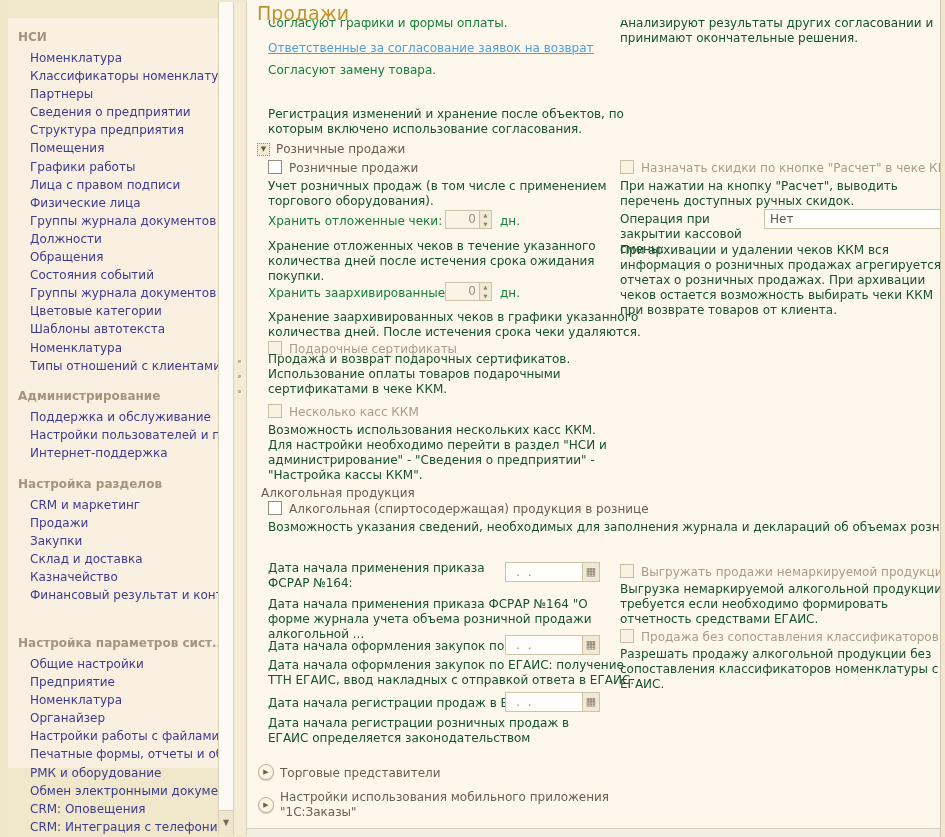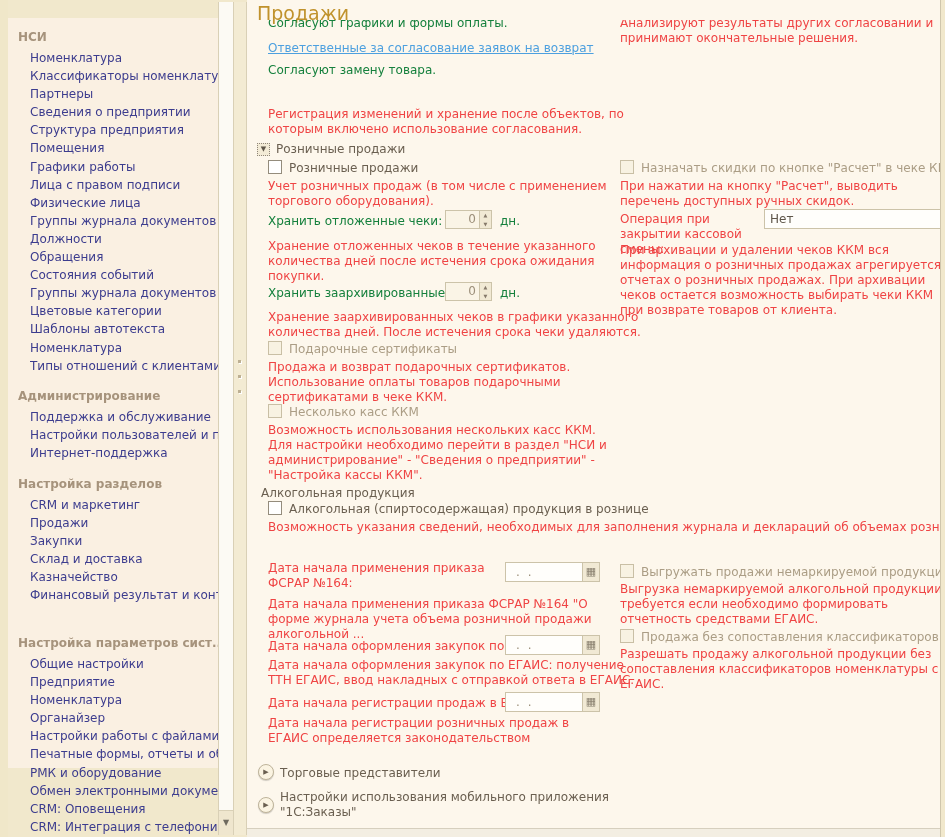--- a/index.html
+++ b/index.html
@@ -21,21 +21,21 @@
   
   #vscroll{left:218px;top:2px;width:16px;height:833px;background:#FCFAF4;border-left:1px solid #D9D0B6;border-right:1px solid #D9D0B6;box-sizing:border-box}
   #vscroll-btn{position:absolute;bottom:0;left:0;width:14px;height:24px;background:#EFE6CE;border-top:1px solid #D9D0B6;color:#6F6A5E;text-align:center;font-size:8px;line-height:24px;cursor:pointer}
   
   #splitter{left:234px;top:2px;width:13px;height:833px;background:#F3EBD3;border-right:1px solid #D9D0B6;box-sizing:border-box;cursor:col-resize}
   .grip{position:absolute;left:4px;width:3px;height:3px;background:#BDB093;box-shadow:1px 1px 0 #FFFFFF}
   
   #content{left:247px;top:0;width:693px;height:837px;background:#FDF7EC;overflow:hidden}
   #page-title{left:10px;top:2px;font-size:19px;color:#C0922C;white-space:nowrap}
   .t{line-height:15px}
-  .desc{color:#ef4444;line-height:15px}
+  .desc{color:#14532d;line-height:15px}
   .lbl{color:#15803d;white-space:nowrap}
   .cliptext{overflow:hidden}
   .clipinner{position:relative;top:-4px;display:block}
   .nowrap{white-space:nowrap}
   .link{color:#4DA0DF;text-decoration:underline;cursor:pointer;white-space:nowrap}
   .btn{height:22px;line-height:20px;padding:0 15px;background:#FBF3E0;border:1px solid #CFC39F;border-radius:4px;color:#BE9737;cursor:pointer;box-sizing:border-box;white-space:nowrap}
   .chk{display:inline-block;width:12px;height:12px;background:#FFFFFF;border:1px solid #948C7C;vertical-align:-2px;margin-right:7px;flex:none}
   .chk.off{background:#F8F2E2;border-color:#C9BFA5}
   .chk-row{white-space:nowrap;cursor:pointer}
   .lab-on{color:#6A5F50}
@@ -166,21 +166,21 @@
         <span class="spinbtn">▲</span>
         <span class="spinbtn">▼</span>
       </span>
   </div>
   <div class="abs lbl" style="left:253px;top:286px">дн.</div>
   <div class="abs desc" style="left:21px;top:310px;width:385px">Хранение заархивированных чеков в графики указанного количества дней. После истечения срока чеки удаляются.</div>
 
   <div class="abs chk-row" style="left:21px;top:341px">
     <span class="chk off"></span><span class="lab-off">Подарочные сертификаты</span>
   </div>
-  <div class="abs desc" style="left:21px;top:360px;width:330px">Продажа и возврат подарочных сертификатов. Использование оплаты товаров подарочными сертификатами в чеке ККМ.</div>
+  <div class="abs desc" style="left:21px;top:352px;width:330px">Продажа и возврат подарочных сертификатов. Использование оплаты товаров подарочными сертификатами в чеке ККМ.</div>
 
   <div class="abs chk-row" style="left:21px;top:404px">
     <span class="chk off"></span><span class="lab-off">Несколько касс ККМ</span>
   </div>
   <div class="abs desc" style="left:21px;top:423px;width:348px">Возможность использования нескольких касс ККМ. Для настройки необходимо перейти в раздел "НСИ и администрирование" - "Сведения о предприятии" - "Настройка кассы ККМ".</div>
 
   <div class="abs chk-row" style="left:373px;top:160px">
     <span class="chk off"></span><span class="lab-off">Назначать скидки по кнопке "Расчет" в чеке ККМ</span>
   </div>
   <div class="abs desc" style="left:373px;top:179px;width:325px">При нажатии на кнопку "Расчет", выводить перечень доступных ручных скидок.</div>

